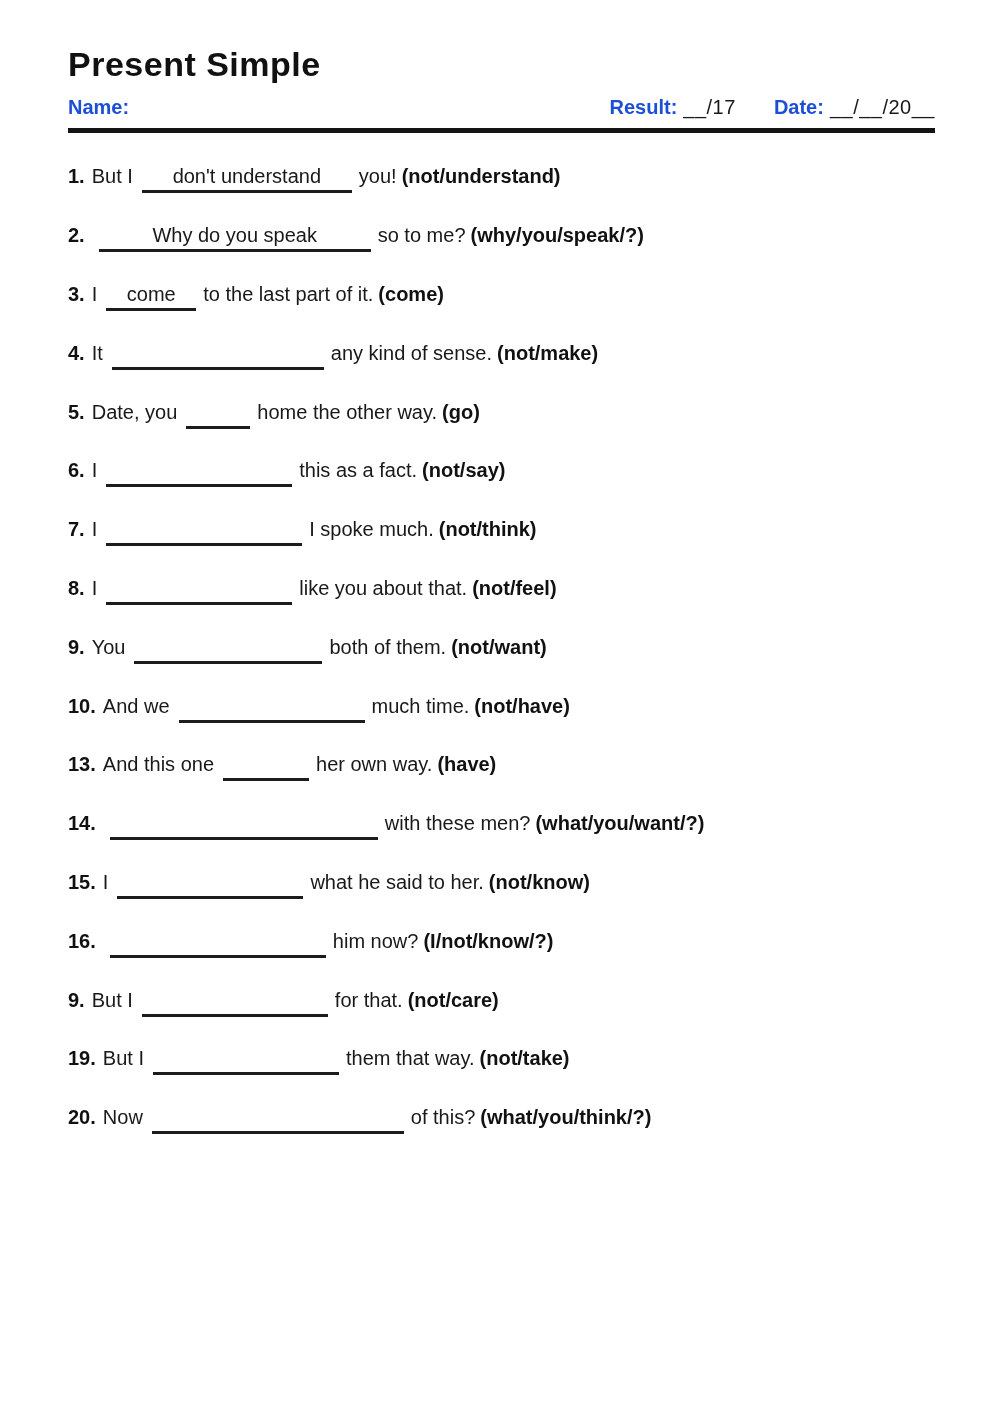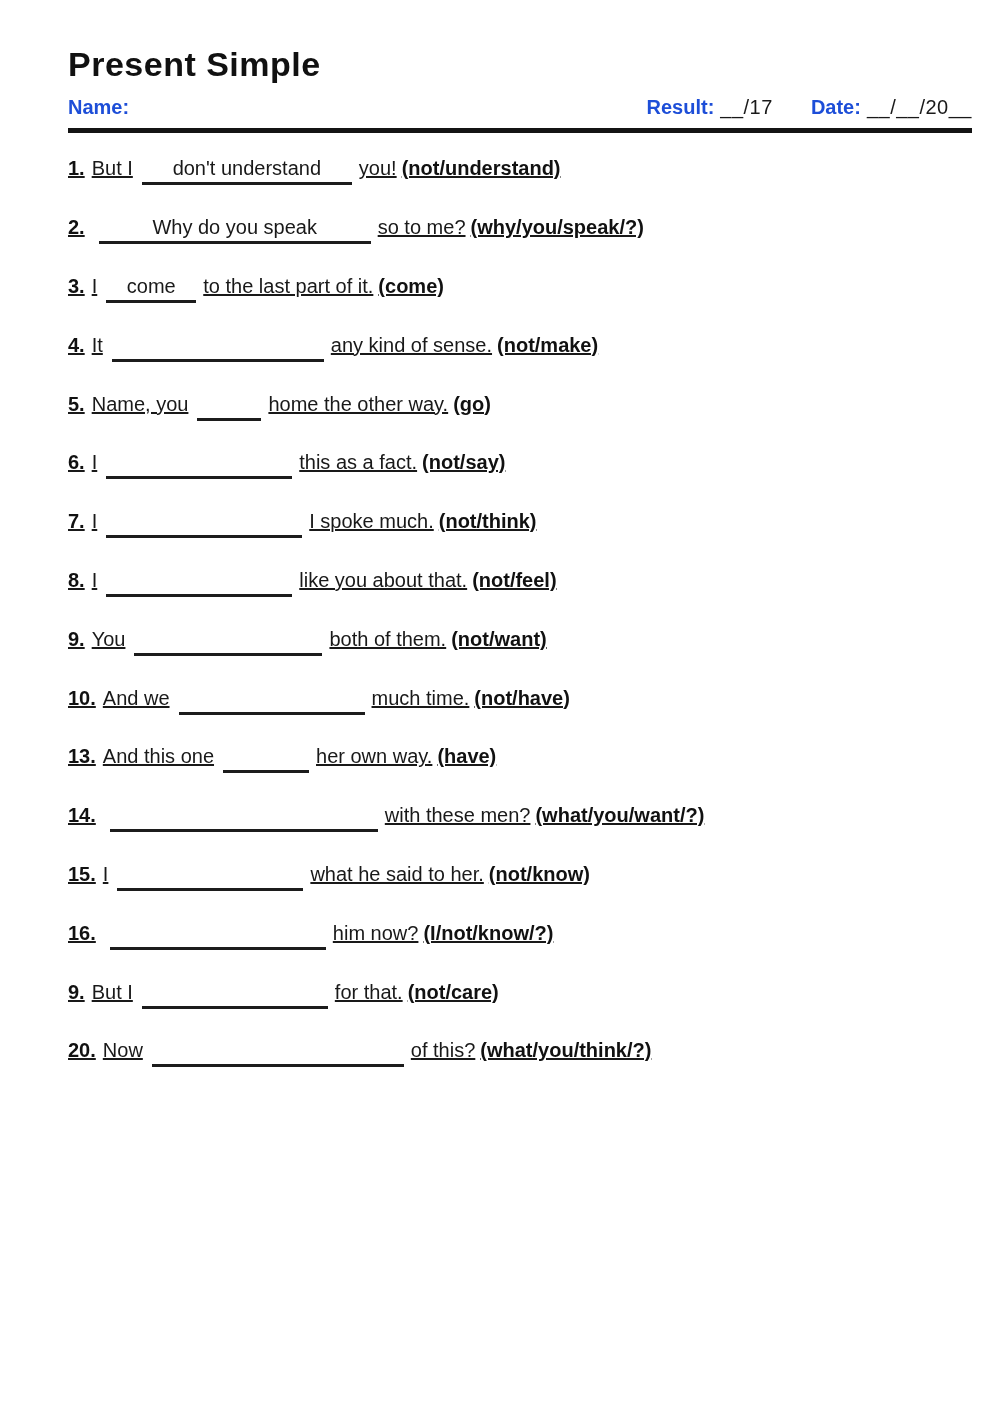--- a/index.html
+++ b/index.html
@@ -7,21 +7,21 @@
   body {
     width: 1000px;
     height: 1414px;
     font-family: "Liberation Sans", "DejaVu Sans", sans-serif;
     color: #191919;
     overflow: hidden;
   }
   .page {
     width: 1000px;
     height: 1414px;
-    padding: 46px 28px 0 68px;
+    padding: 46px 65px 0 68px;
     background: #ffffff;
   }
   .title {
     font-size: 34px;
     font-weight: 700;
     letter-spacing: 0.5px;
     line-height: 1.1;
     color: #111;
   }
   .meta-row {
@@ -36,22 +36,21 @@
   .meta-group { white-space: nowrap; }
   .meta-value { font-weight: 400; margin-left: 6px; letter-spacing: 0.5px; }
   .separator {
     margin-top: 9px;
     height: 5px;
     background: #141414;
     width: 100%;
   }
   ol.exercises {
     list-style: none;
-    margin-top: 23px;
-    text-decoration: underline;
+    margin-top: 31px;
   }
   ol.exercises li {
     height: 58.8px;
     white-space: nowrap;
     font-size: 20px;
     line-height: 24px;
   }
   .num { font-weight: 700; margin-right: 7px; color: #111; }
   .pre { margin-right: 2px; }
   .pre:empty { margin-right: 0; }
@@ -102,21 +101,21 @@
 
     <li>
       <span class="num">3.</span><span class="pre">I</span><span class="blank" style="width: 90px;"><span class="answer">come</span></span><span class="post">to the last part of it.</span><span class="hint">(come)</span>
     </li>
 
     <li>
       <span class="num">4.</span><span class="pre">It</span><span class="blank" style="width: 212px;"><span class="answer">&nbsp;</span></span><span class="post">any kind of sense.</span><span class="hint">(not/make)</span>
     </li>
 
     <li>
-      <span class="num">5.</span><span class="pre">Name, you</span><span class="blank" style="width: 64px;"><span class="answer">&nbsp;</span></span><span class="post">home the other way.</span><span class="hint">(go)</span>
+      <span class="num">5.</span><span class="pre">Date, you</span><span class="blank" style="width: 64px;"><span class="answer">&nbsp;</span></span><span class="post">home the other way.</span><span class="hint">(go)</span>
     </li>
 
     <li>
       <span class="num">6.</span><span class="pre">I</span><span class="blank" style="width: 186px;"><span class="answer">&nbsp;</span></span><span class="post">this as a fact.</span><span class="hint">(not/say)</span>
     </li>
 
     <li>
       <span class="num">7.</span><span class="pre">I</span><span class="blank" style="width: 196px;"><span class="answer">&nbsp;</span></span><span class="post">I spoke much.</span><span class="hint">(not/think)</span>
     </li>
 
@@ -148,19 +147,22 @@
 
     <li>
       <span class="num">16.</span><span class="pre"></span><span class="blank" style="width: 216px;"><span class="answer">&nbsp;</span></span><span class="post">him now?</span><span class="hint">(I/not/know/?)</span>
     </li>
 
     <li>
       <span class="num">9.</span><span class="pre">But I</span><span class="blank" style="width: 186px;"><span class="answer">&nbsp;</span></span><span class="post">for that.</span><span class="hint">(not/care)</span>
     </li>
 
 
+    <li>
+      <span class="num">19.</span><span class="pre">But I</span><span class="blank" style="width: 186px;"><span class="answer">&nbsp;</span></span><span class="post">them that way.</span><span class="hint">(not/take)</span>
+    </li>
 
     <li>
       <span class="num">20.</span><span class="pre">Now</span><span class="blank" style="width: 252px;"><span class="answer">&nbsp;</span></span><span class="post">of this?</span><span class="hint">(what/you/think/?)</span>
     </li>
   </ol>
 
 </div>
 
 </body></html>

